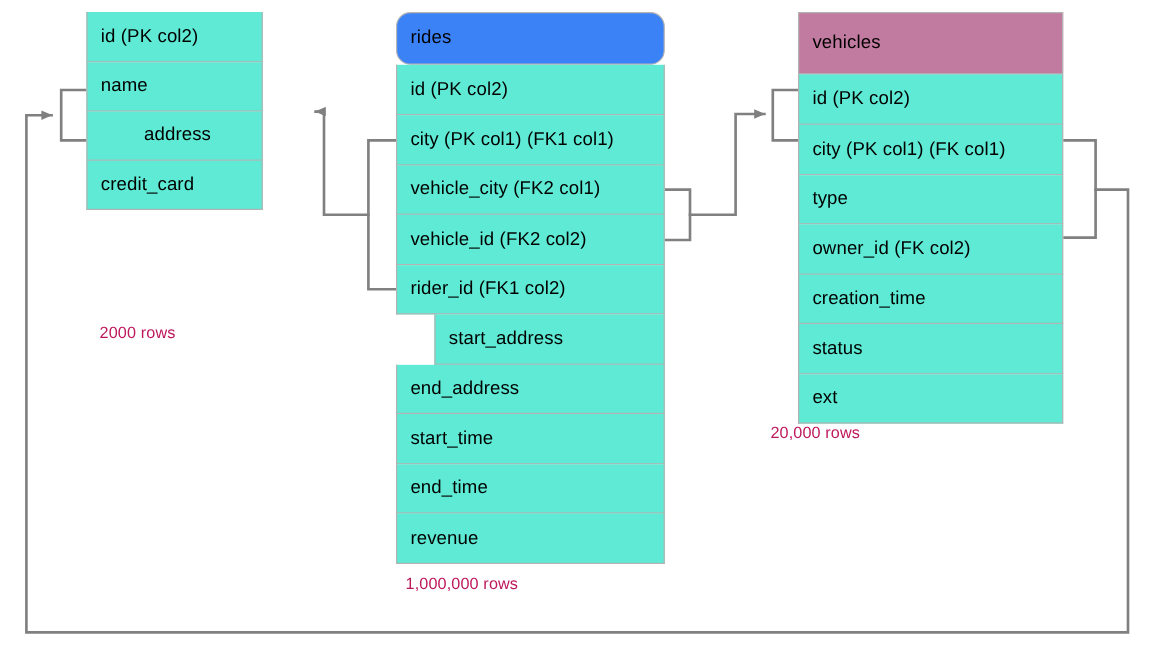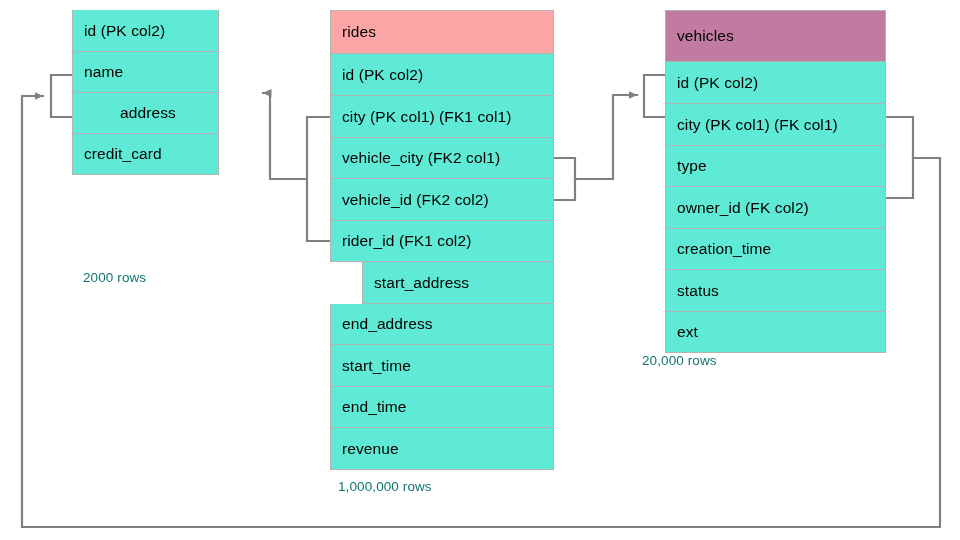--- a/index.html
+++ b/index.html
@@ -53,21 +53,21 @@
     color: #000000;
     display: flex;
     align-items: center;
     padding-left: 11px;
     letter-spacing: 0.1px;
     white-space: nowrap;
   }
   .row-count {
     position: absolute;
     font-size: 13.5px;
-    color: #0f766e;
+    color: #be185d;
     white-space: nowrap;
     letter-spacing: 0.1px;
   }
 </style>
 </head>
 <body>
 
 <div id="canvas">
 
   <svg id="connectors" viewBox="0 0 960 540" width="960" height="540">
@@ -110,21 +110,21 @@
     <div class="entity-field" style="height:41px;padding-left:47px;">
       <span>address</span>
     </div>
     <div class="entity-field" style="height:41px;">
       <span>credit_card</span>
     </div>
   </div>
   <div class="row-count" style="left:83px; top:270px;">2000 rows</div>
 
   <div class="entity" style="left:330px; top:10px; width:224px;">
-    <div class="entity-header" style="height:44px; background:#fca5a5;">
+    <div class="entity-header" style="height:44px; background:#3b82f6;border-radius:12px;">
       <span>rides</span>
     </div>
     <div class="entity-field" style="height:42px;">
       <span>id (PK col2)</span>
     </div>
     <div class="entity-field" style="height:42px;">
       <span>city (PK col1) (FK1 col1)</span>
     </div>
     <div class="entity-field" style="height:41px;">
       <span>vehicle_city (FK2 col1)</span>

